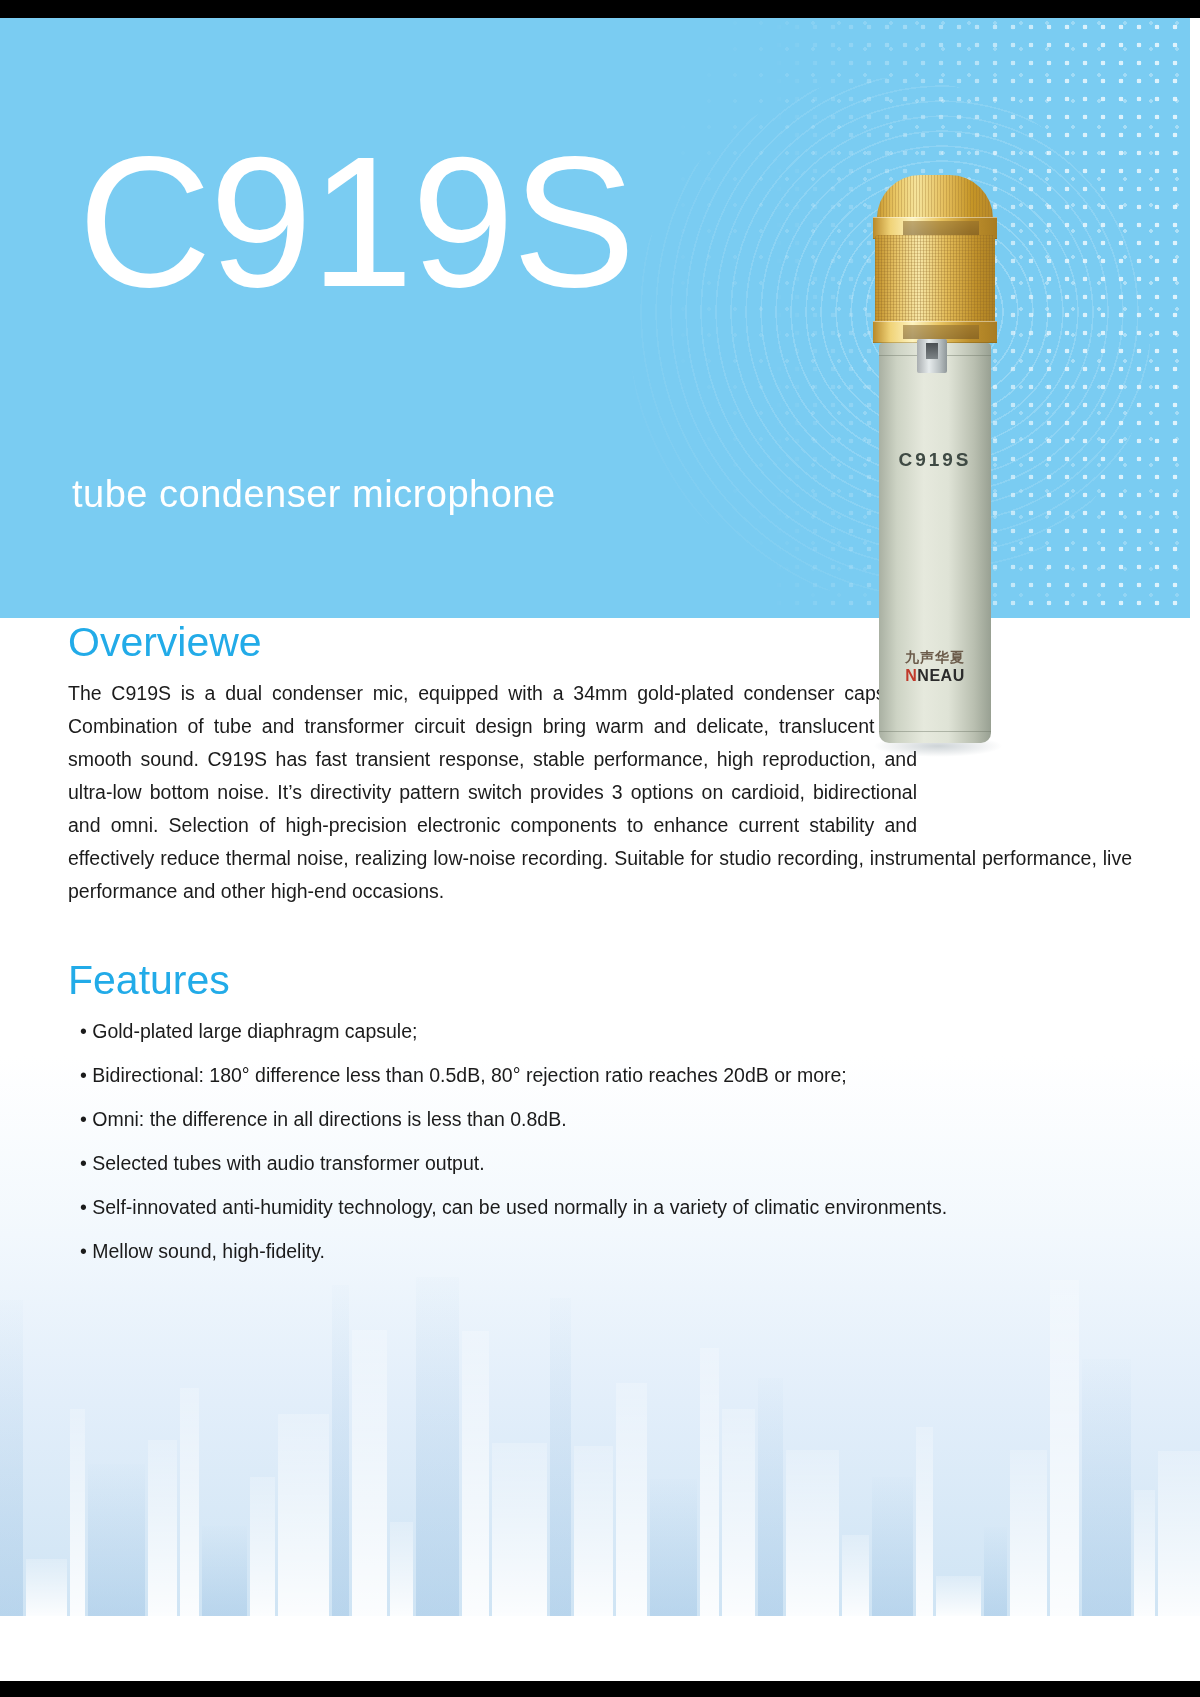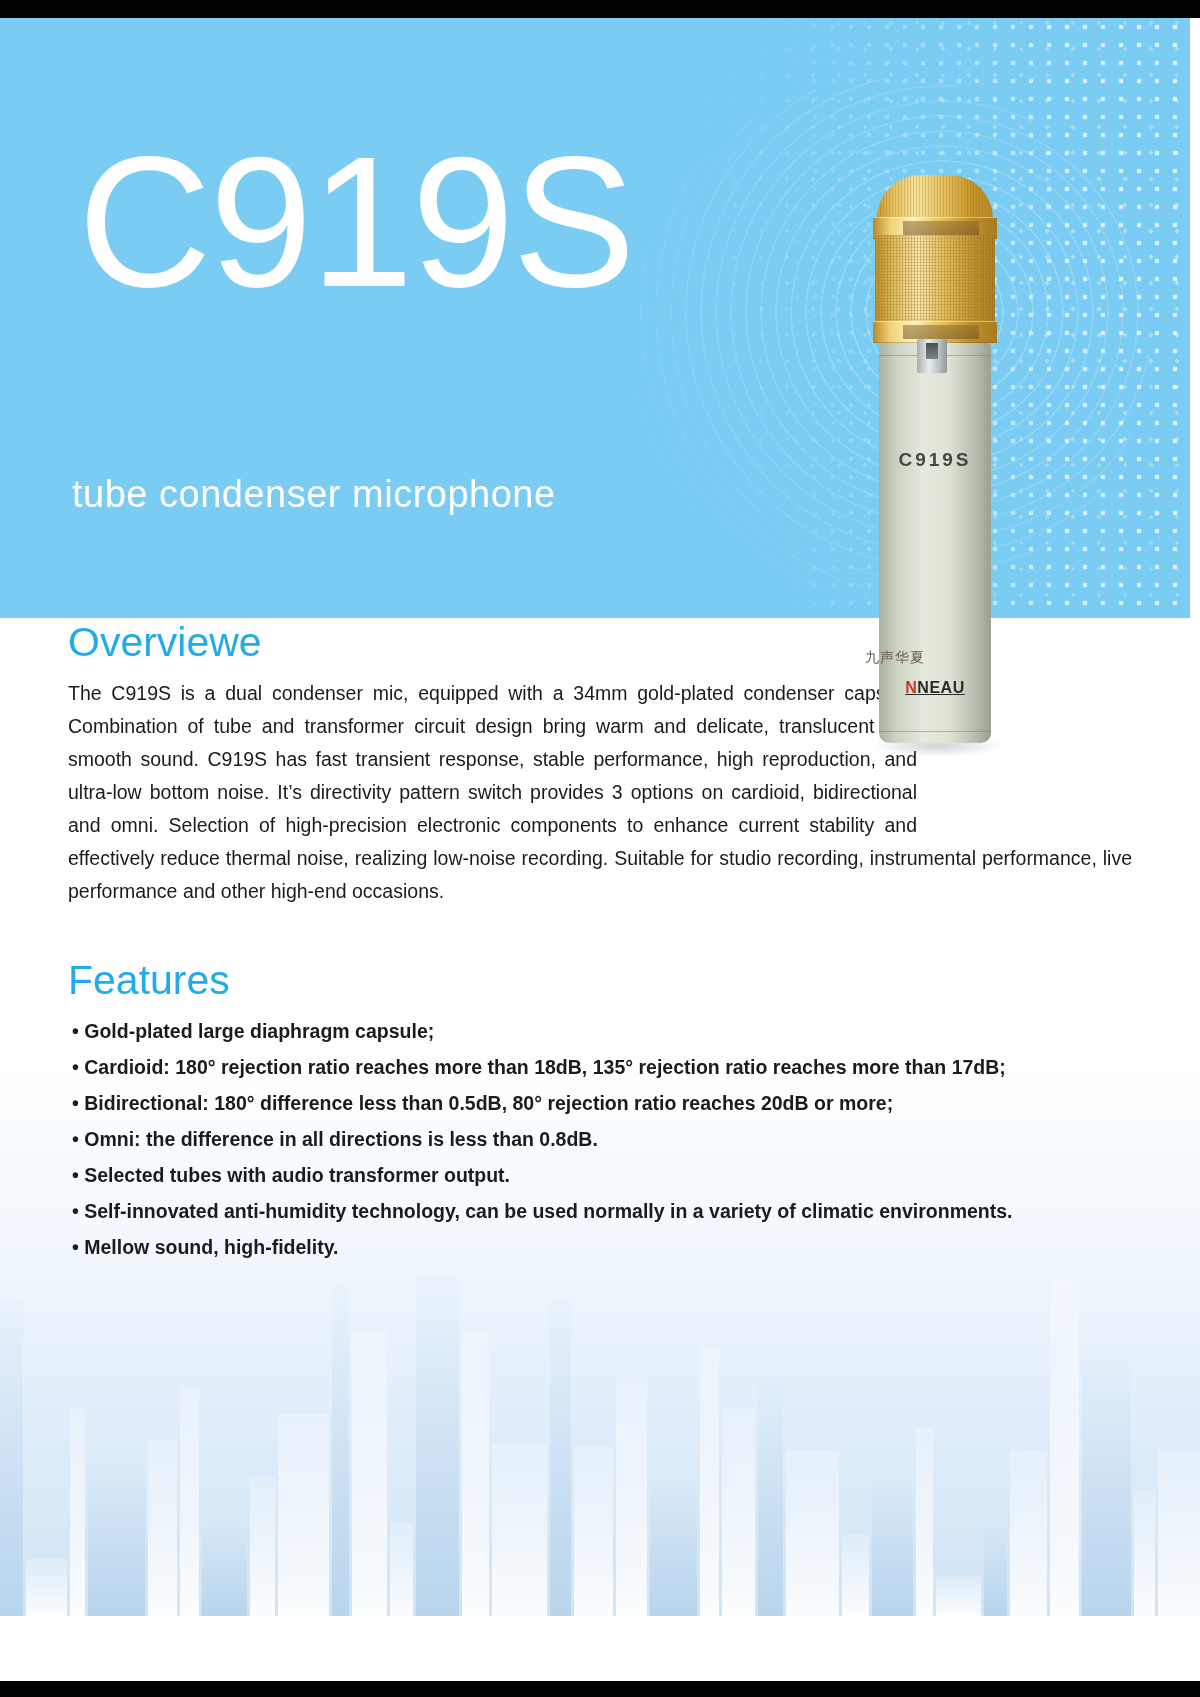--- a/index.html
+++ b/index.html
@@ -131,27 +131,28 @@
   }
   .mic .body .seam{
     position:absolute;left:0;width:100%;height:1px;background:rgba(110,120,105,.45);
   }
   .mic .modelText{
     position:absolute;left:0;top:274px;width:140px;text-align:center;
     font-size:19px;letter-spacing:3px;color:#3f4a44;font-weight:700;
     font-family:"Liberation Sans", sans-serif;
   }
   .mic .brandCn{
-    position:absolute;left:0;top:474px;width:140px;
+    position:absolute;left:0;top:474px;width:140px;text-align:center;
     font-size:14px;letter-spacing:1px;color:#6b5b4a;
     font-family:"DejaVu Sans", sans-serif;
+    font-weight:bold;
   }
   .mic .brandEn{
-    position:absolute;left:0;top:504px;width:140px;text-align:center;
-    font-size:16px;font-weight:700;letter-spacing:.5px;color:#2b2b2b;text-decoration:underline;
+    position:absolute;left:0;top:492px;width:140px;text-align:center;
+    font-size:16px;font-weight:700;letter-spacing:.5px;color:#2b2b2b;
   }
   .mic .brandEn .r{color:#c0392b;}
 
   
   .content{
     position:absolute;left:0;top:618px;width:1200px;z-index:20;
   }
   .sec-heading{
     color:#22ABE8;font-size:41px;font-weight:400;line-height:1;
     margin:0 0 14px 68px;
@@ -162,21 +163,21 @@
   .para{
     margin:0 68px 0 68px;
     font-size:19.5px;line-height:33px;color:#1b1b1b;
     text-align:justify;text-justify:inter-word;
   }
   .bullets{
     margin:0 68px 0 68px;
     font-size:19.5px;line-height:32px;color:#1b1b1b;
     text-align:justify;text-justify:inter-word;
   }
-  .bullets .li{margin:4px;font-weight:bold;}
+  .bullets .li{margin:12px;}
   .bullets .li.nojust{text-align:left;}
   .overview-block{margin-top:4px;}
   .features-block{margin-top:52px;}
 </style>
 </head>
 <body>
 
 <div class="page">
 
   <div class="skyline">
@@ -256,21 +257,20 @@
         <span class="float-mic"></span>
         <span>The C919S is a dual condenser mic, equipped with a 34mm gold-plated condenser capsule. Combination of tube and transformer circuit design bring warm and delicate, translucent and smooth sound. C919S has</span>
         <span>fast transient response, stable performance, high reproduction, and ultra-low bottom noise. It’s directivity pattern switch provides 3 options on cardioid, bidirectional and omni. Selection of high-precision electronic components to enhance current stability and effectively reduce thermal noise, realizing low-noise recording. Suitable for studio recording, instrumental performance, live performance and other high-end occasions.</span>
       </div>
     </div>
 
     <div class="features-block">
       <div class="sec-heading">Features</div>
       <div class="bullets" id="features-list">
           <div class="li nojust">• Gold-plated large diaphragm capsule;</div>
-          <div class="li">• Cardioid: 180° rejection ratio reaches more than 18dB, 135° rejection ratio reaches more than 17dB;</div>
           <div class="li">• Bidirectional: 180° difference less than 0.5dB, 80° rejection ratio reaches 20dB or more;</div>
           <div class="li nojust">• Omni: the difference in all directions is less than 0.8dB.</div>
           <div class="li nojust">• Selected tubes with audio transformer output.</div>
           <div class="li">• Self-innovated anti-humidity technology, can be used normally in a variety of climatic environments.</div>
           <div class="li nojust">• Mellow sound, high-fidelity.</div>
         </div>
     </div>
 
   </div>
 </div>

